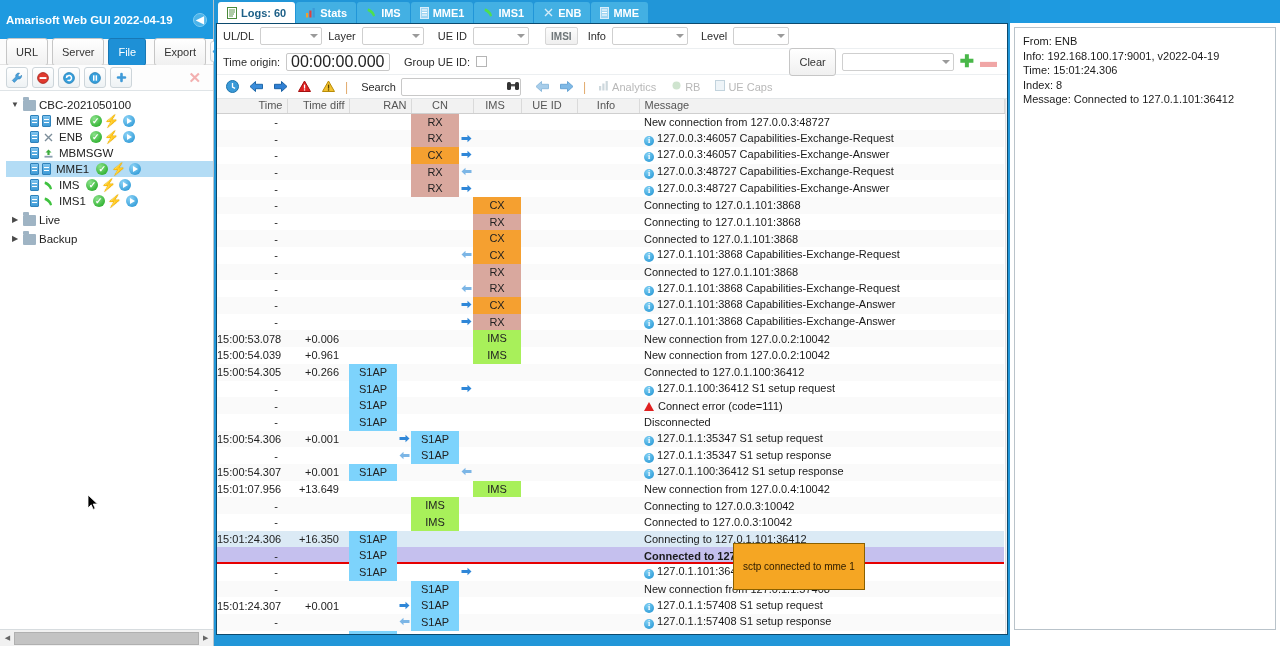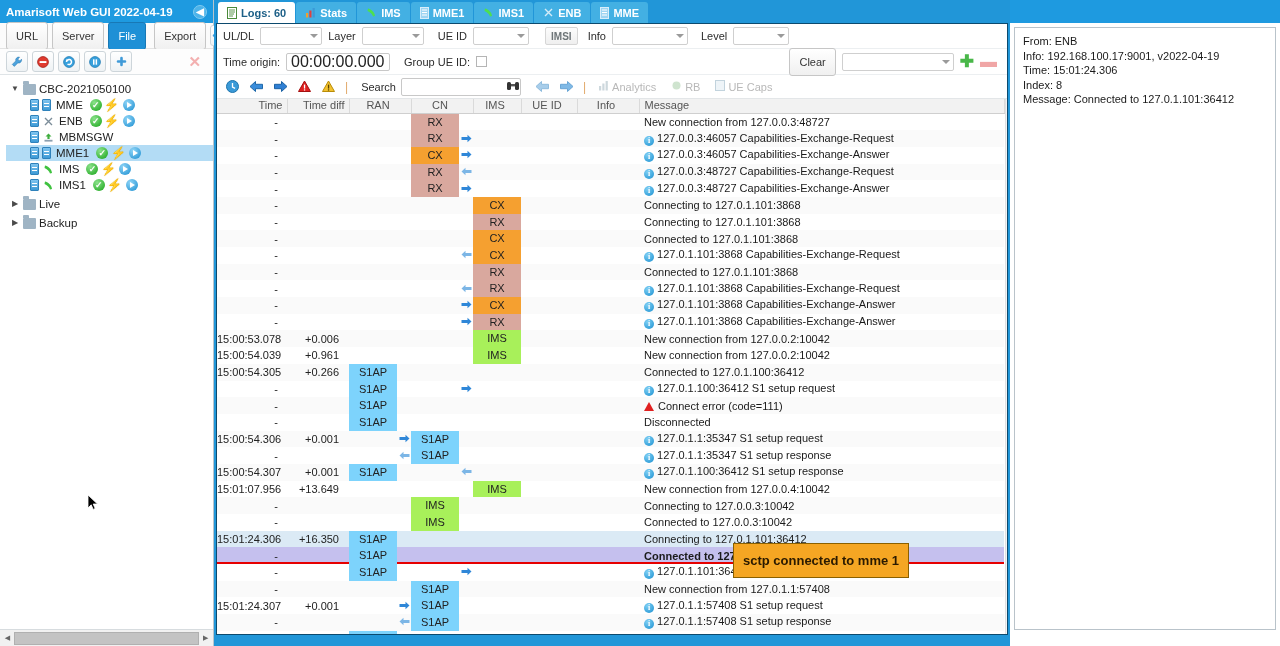--- a/index.html
+++ b/index.html
@@ -16,21 +16,21 @@
 
   
   .left-panel {
     width: 214px; height: 646px;
     background: #ffffff;
     display: flex; flex-direction: column;
     border-right: 1px solid #b8c4cc;
     position: relative;
   }
   .lp-title {
-    height: 23px;
+    height: 39px;
     background: linear-gradient(#2d9fe0, #1a8ed4);
     background: #1e9ae0;
     color: #ffffff;
     font-weight: bold;
     font-size: 11.5px;
     display: flex; align-items: center;
     padding: 0 6px;
     justify-content: space-between;
   }
   .lp-title .collapse-btn {
@@ -288,23 +288,23 @@
   .warnic {
     display:inline-block; width:0;height:0;
     border-left:5px solid transparent;border-right:5px solid transparent;
     border-bottom:9px solid #e02020; vertical-align:-1px; margin-right:4px;
   }
   .tooltip {
     position: absolute;
     background: #f5a623;
     border: 1px solid #8a6000;
     color: #2a1a00;
-    font-size: 13px;
-    font-weight: bold;
-    padding: 9px 9px;
+    font-size: 10px;
+    font-weight: normal;
+    padding: 17px 9px;
     white-space: nowrap;
     z-index: 50;
   }
   .vscroll {
     width: 9px; background: #f4f4f4; border-left: 1px solid #e0e0e0;
     position: relative; flex: 0 0 auto;
   }
   .vscroll .vthumb {
     position:absolute; left:1px; width:7px; height:7px; border-radius:50%;
     background:#cdcdcd;
@@ -689,21 +689,21 @@
               <col style="width:14px">
               <col style="width:48px">
               <col style="width:56px">
             <col style="width:62px">
               <col style="width:365px">
           </colgroup>
           <thead>
             <tr>
               <th>Time</th>
               <th>Time diff</th>
-              <th colspan="2" style="text-align:center">RAN</th>
+              <th colspan="2" style="text-align:right">RAN</th>
               <th colspan="2" style="text-align:center">CN</th>
               <th style="text-align:center">IMS</th>
               <th style="text-align:center">UE ID</th>
               <th style="text-align:center">Info</th>
               <th class="msgh">Message</th>
             </tr>
           </thead>
           <tbody id="tbody">
               <tr class="r-even">
                 <td class="c-time">-</td>

